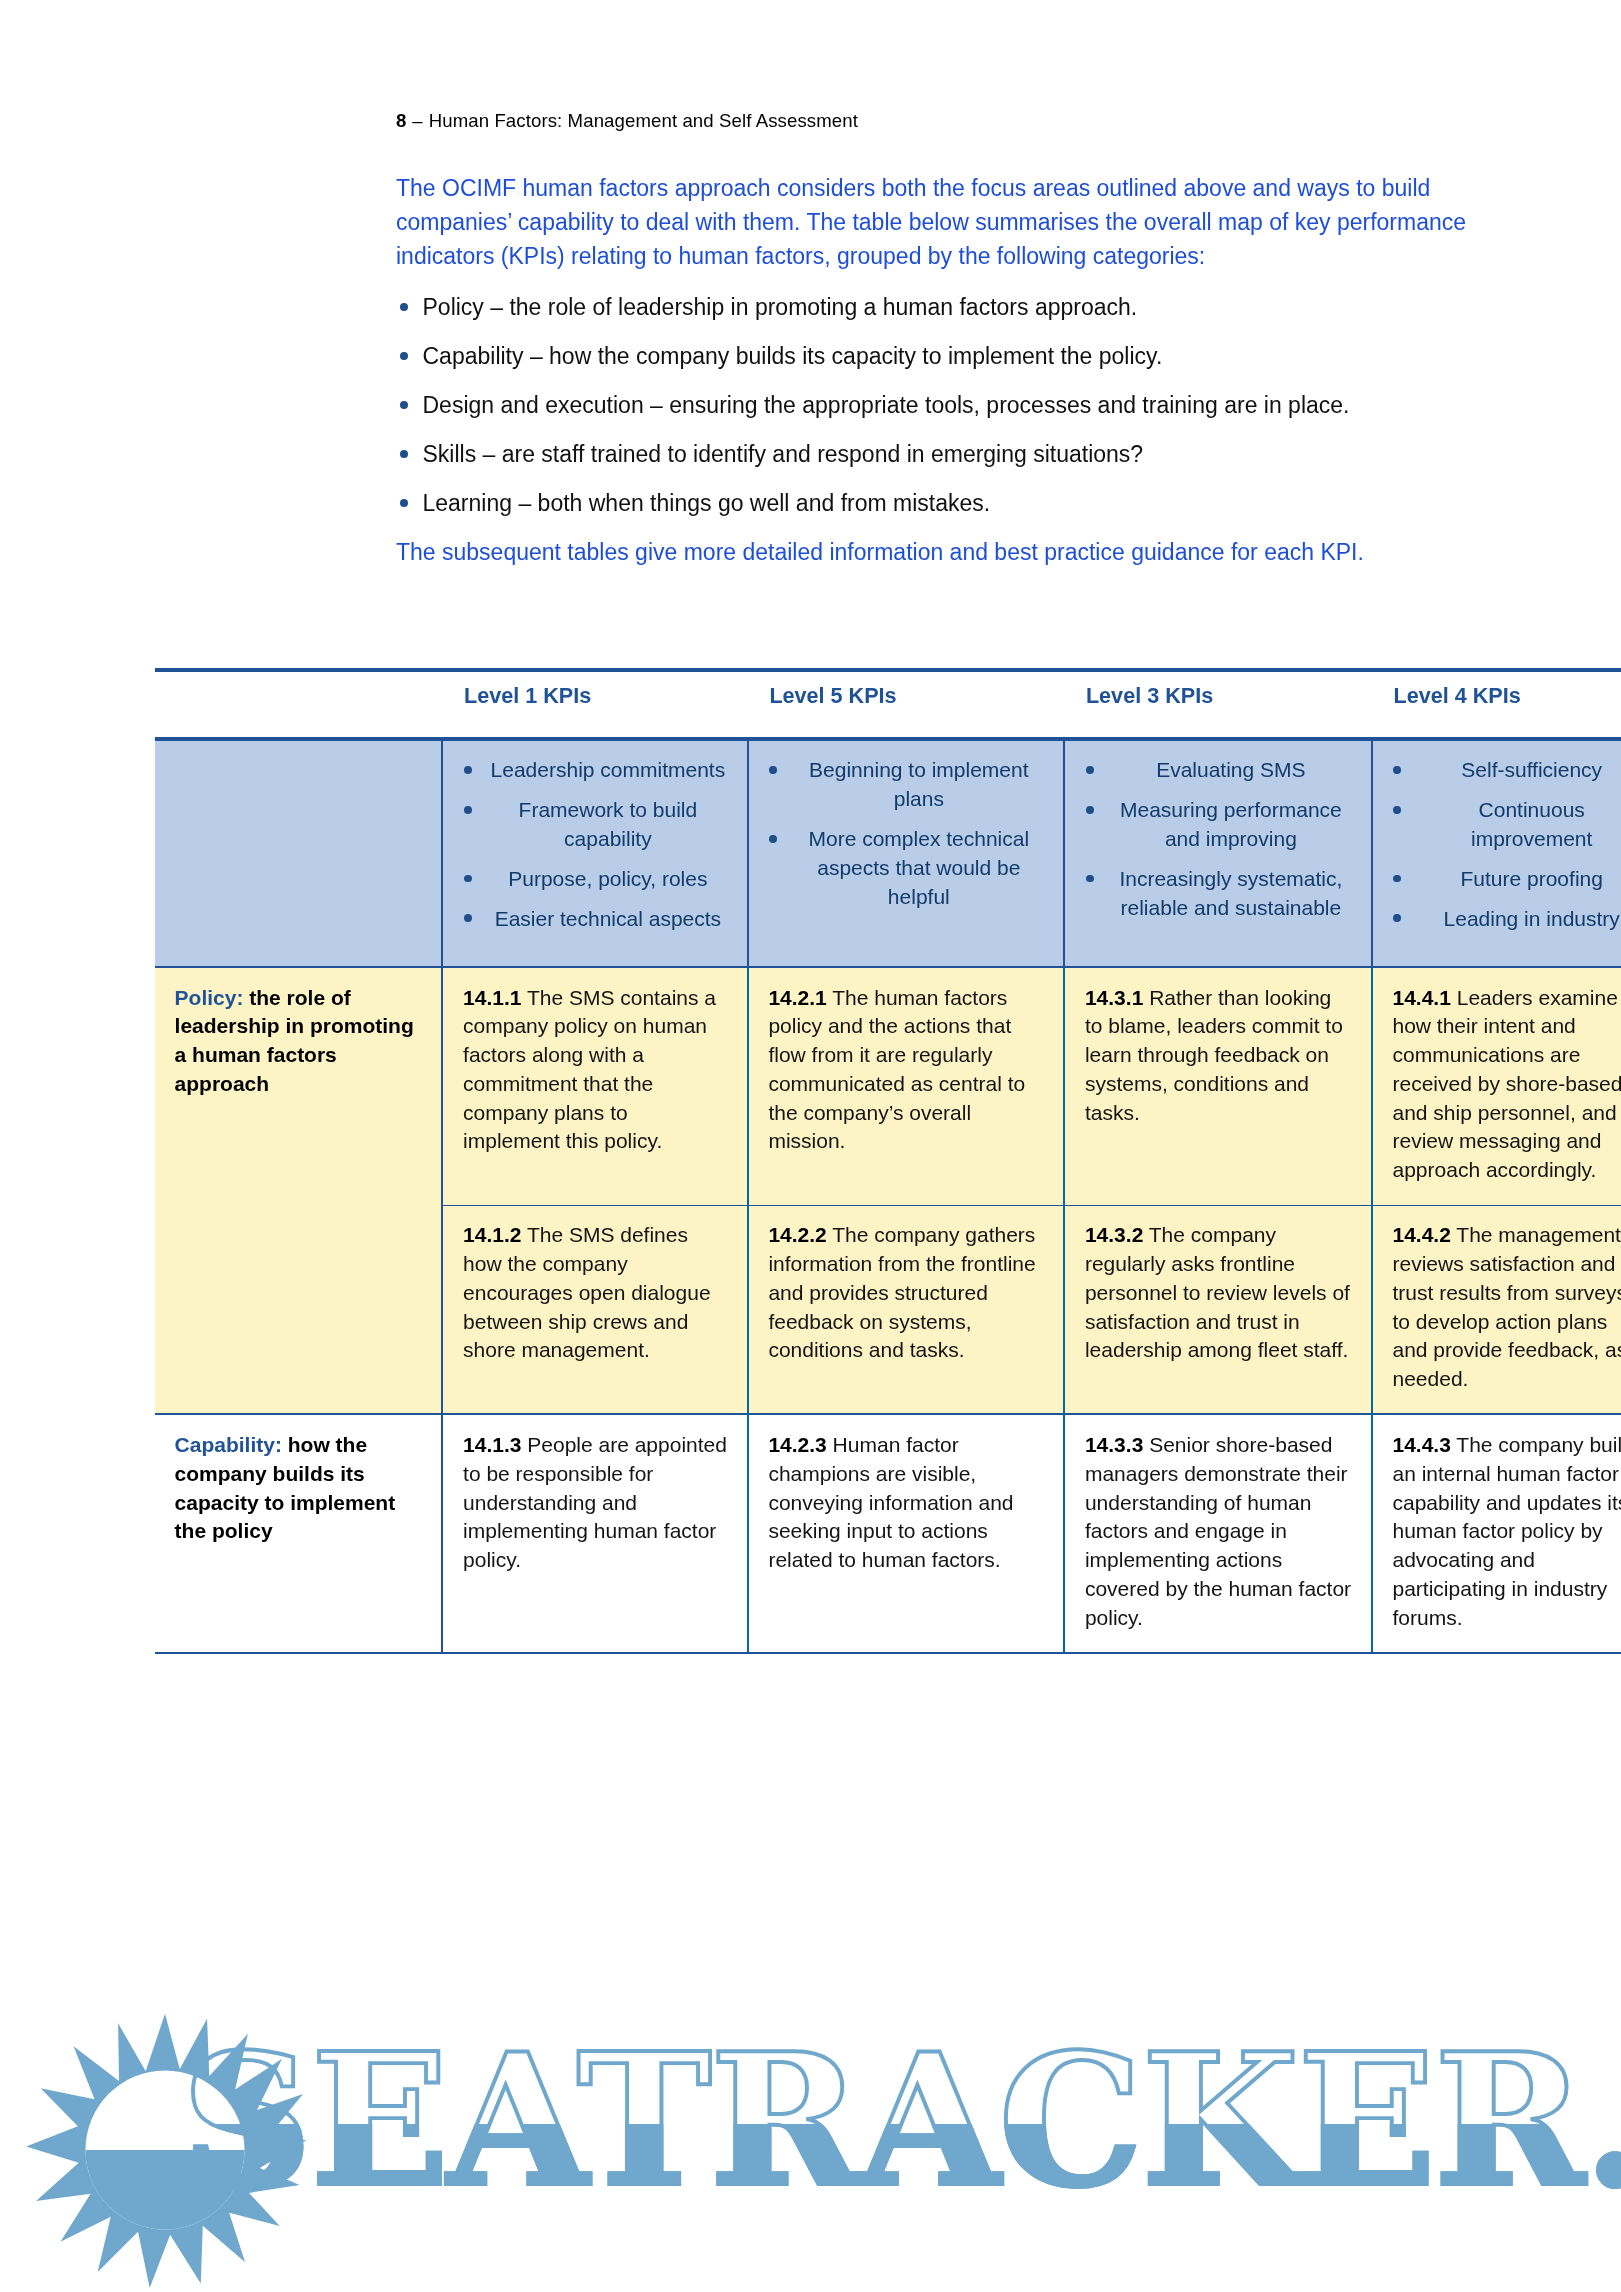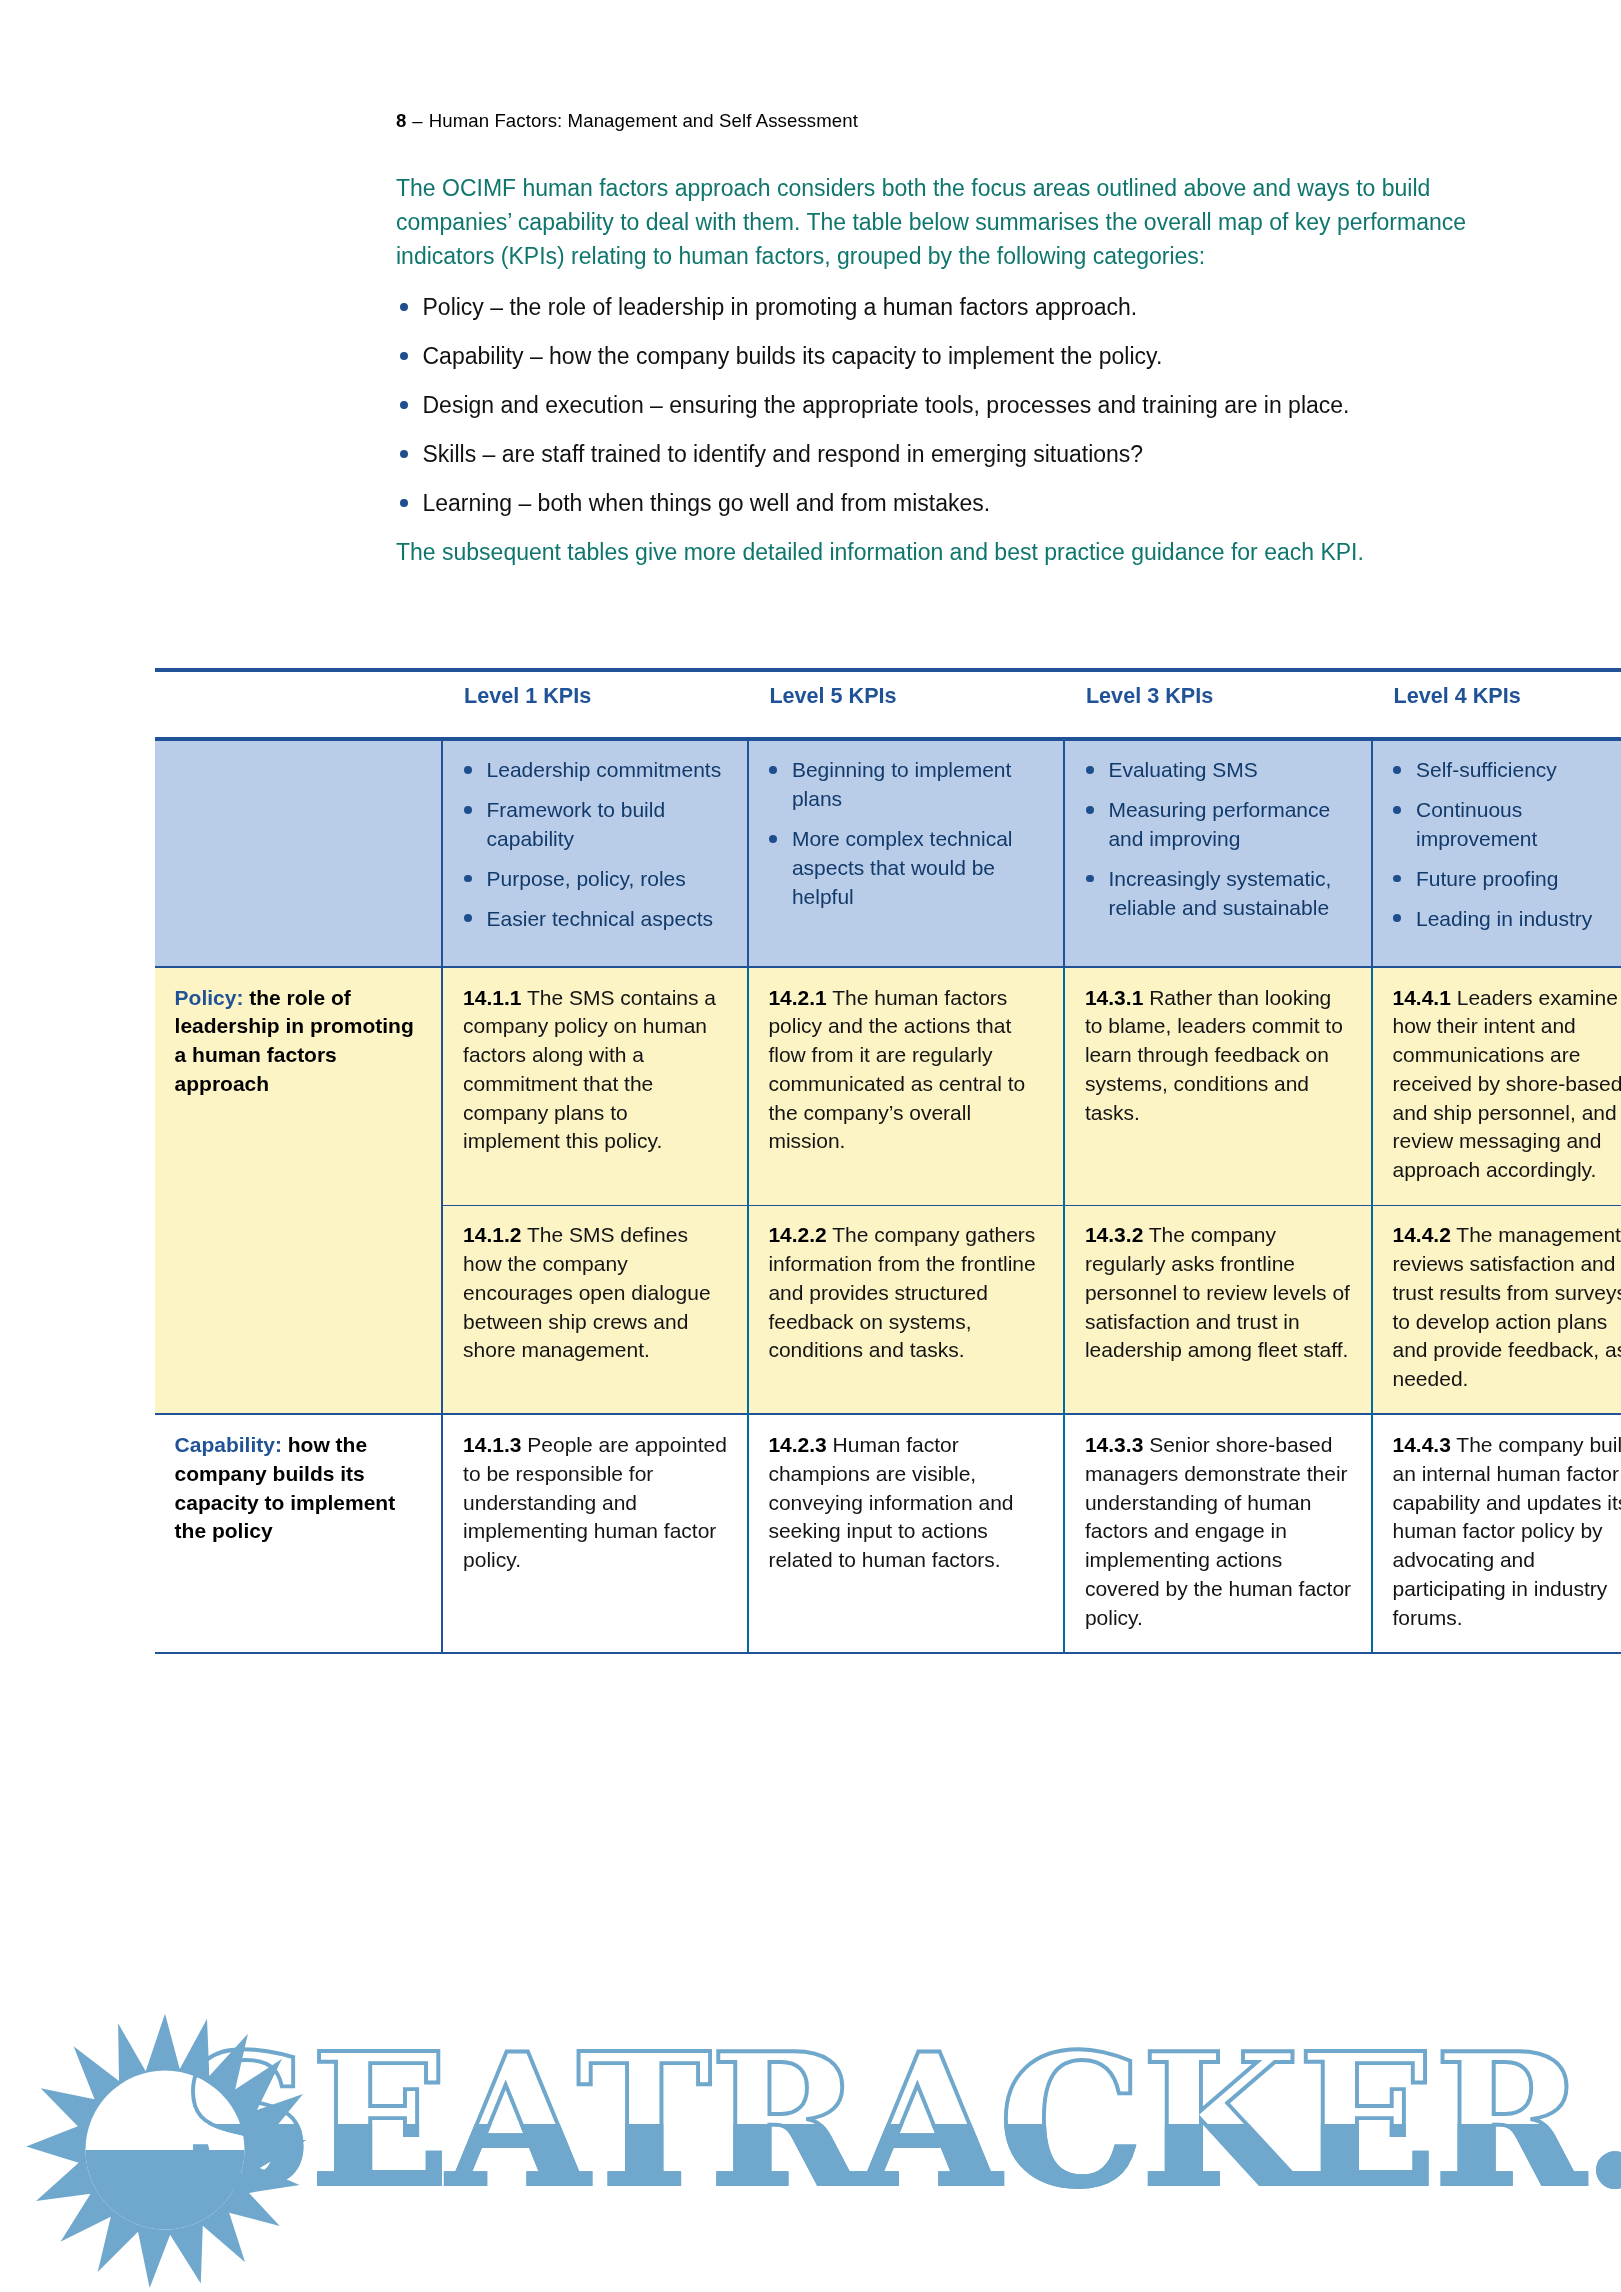--- a/index.html
+++ b/index.html
@@ -36,21 +36,21 @@
   .sec-title {
     font-size:24.5px;
     font-weight:bold;
     color:#000;
     margin:0 0 17.6px 0;
     letter-spacing:0.1px;
   }
   .para {
     font-size:23px;
     line-height:1.47;
-    color:#0f766e;
+    color:#1d4ed8;
     margin:0 0 17.6px 0;
   }
   ul.bullets { list-style:none; margin:3.9px 0 13.7px 0; padding:0; }
   ul.bullets li {
     position:relative;
     padding-left:26.5px;
     font-size:23px;
     line-height:1.45;
     margin-bottom:15.7px;
     color:#111;
@@ -92,20 +92,21 @@
     padding:10.8px 0 7.8px 21.6px;
     background:#fff;
   }
   tr.hdr th.blank { border-top:4.9px solid #1f5296; border-bottom:4.9px solid #1f5296; }
 
   
   tr.lvl td {
     background:#b9cde8;
     border-right:2px solid #1f5296;
     padding:15.7px 17.6px 21.6px 17.6px;
+    text-align:center;
   }
   tr.lvl td.first { background:#b9cde8; border-right:2px solid #1f5296; }
   tr.lvl td.last { border-right:none; }
   ul.cellbul { list-style:none; margin:0; padding:0; }
   ul.cellbul li {
     position:relative;
     padding-left:25.5px;
     font-size:21px;
     line-height:1.38;
     color:#123a6b;

